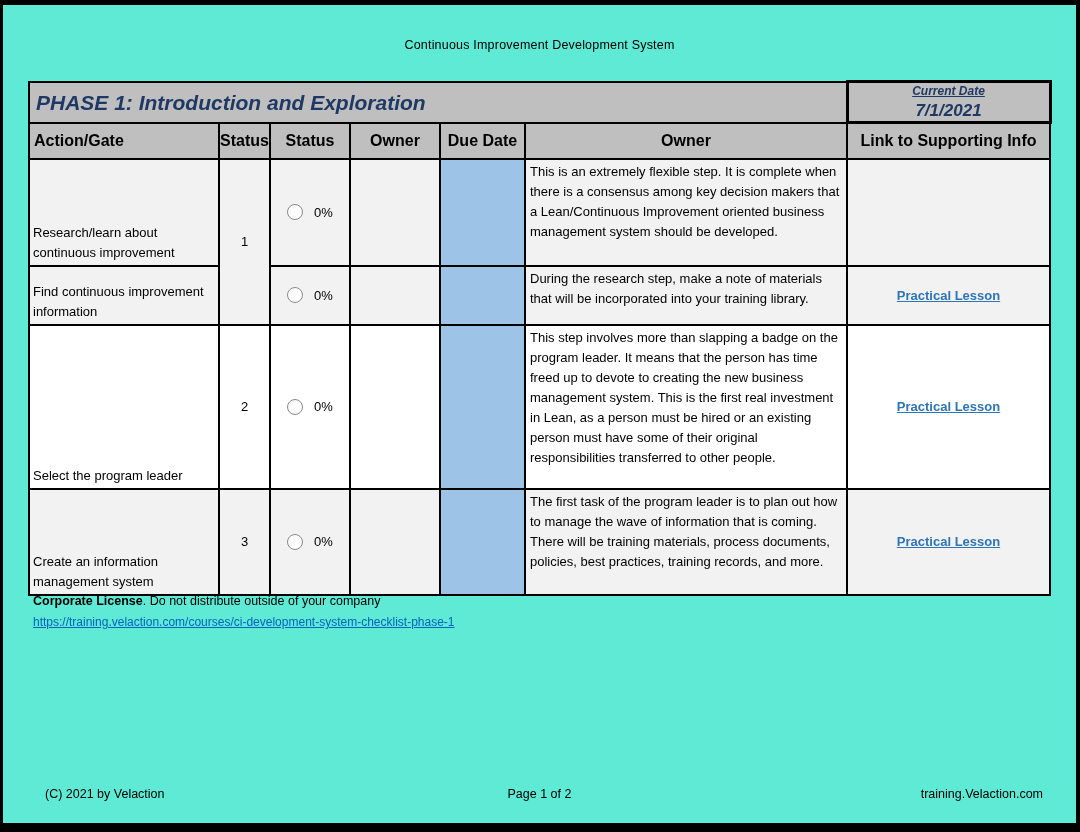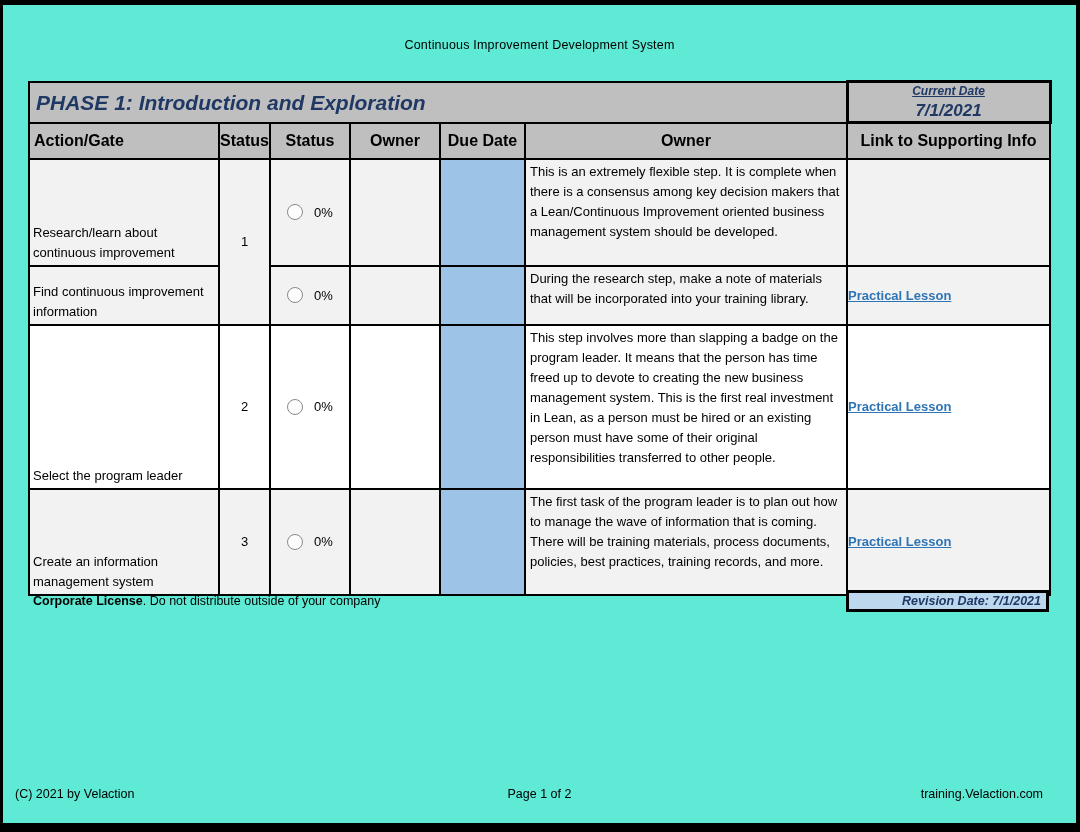--- a/index.html
+++ b/index.html
@@ -28,34 +28,34 @@
   tr.band-gray td{background:#f2f2f2;}
   tr.band-white td{background:#ffffff;}
   td.action{vertical-align:bottom;text-align:left;padding:1px 2px 1px 3px;line-height:1.55;margin-left:16px;}
   td.order{text-align:center;vertical-align:middle;}
   td.status{vertical-align:middle;}
   .status-inner{display:flex;align-items:center;justify-content:center;gap:11px;}
   .circle{width:14px;height:14px;border:1.5px solid #8a8a8a;border-radius:50%;
           background:#fdfdfd;display:inline-block;}
   td.due{background:#9dc3e6 !important;}
   td.note{vertical-align:top;text-align:left;padding:2px 0 2px 4px;line-height:1.55;}
-  td.link{text-align:left;vertical-align:middle;}
+  td.link{text-align:center;vertical-align:middle;}
   .lesson-link{color:#2e75b6;font-weight:bold;text-decoration:underline;cursor:pointer;font-size:13px;}
   
   .license-line{position:absolute;left:30px;top:589px;font-size:12.5px;}
   .license-line b{font-weight:bold;}
   .course-url{position:absolute;left:30px;top:610px;font-size:12px;color:#0563c1;
               text-decoration:underline;cursor:pointer;}
   .revision-box{position:absolute;left:843px;top:585px;width:203px;height:22px;
                 background:#bdd7ee;border:3px solid #000;box-sizing:border-box;
                 display:flex;align-items:center;justify-content:flex-end;padding-right:5px;
                 color:#1f3864;font-weight:bold;font-style:italic;font-size:12.5px;}
   
   .footer{position:absolute;left:0;bottom:22px;width:100%;font-size:12.5px;}
-  .footer .fl{position:absolute;left:12px;bottom:0;margin-top:32px;}
+  .footer .fl{position:absolute;left:42px;bottom:0;margin-top:32px;}
   .footer .fc{position:absolute;left:0;width:100%;text-align:center;bottom:0;}
   .footer .fr{position:absolute;right:33px;bottom:0;}
 </style>
 </head>
 <body>
 
 <div class="page">
 
   <div class="doc-title">Continuous Improvement Development System</div>
 
@@ -155,22 +155,22 @@
         <td class="link">
           <span class="lesson-link">Practical Lesson</span>
         </td>
       </tr>
     </tbody>
       </table>
   </div>
 
   <div class="license-line"><b>Corporate License</b><span>. Do not distribute outside of your company</span></div>
 
+  <div class="course-url">https://training.velaction.com/courses/ci-development-system-checklist-phase-1</div>
 
-  <div class="revision-box">Revision Date: 7/1/2021</div>
 
   <div class="footer">
     <span class="fl">(C) 2021 by Velaction</span>
     <span class="fc">Page 1 of 2</span>
     <span class="fr">training.Velaction.com</span>
   </div>
 
 </div>
 
 </body></html>

